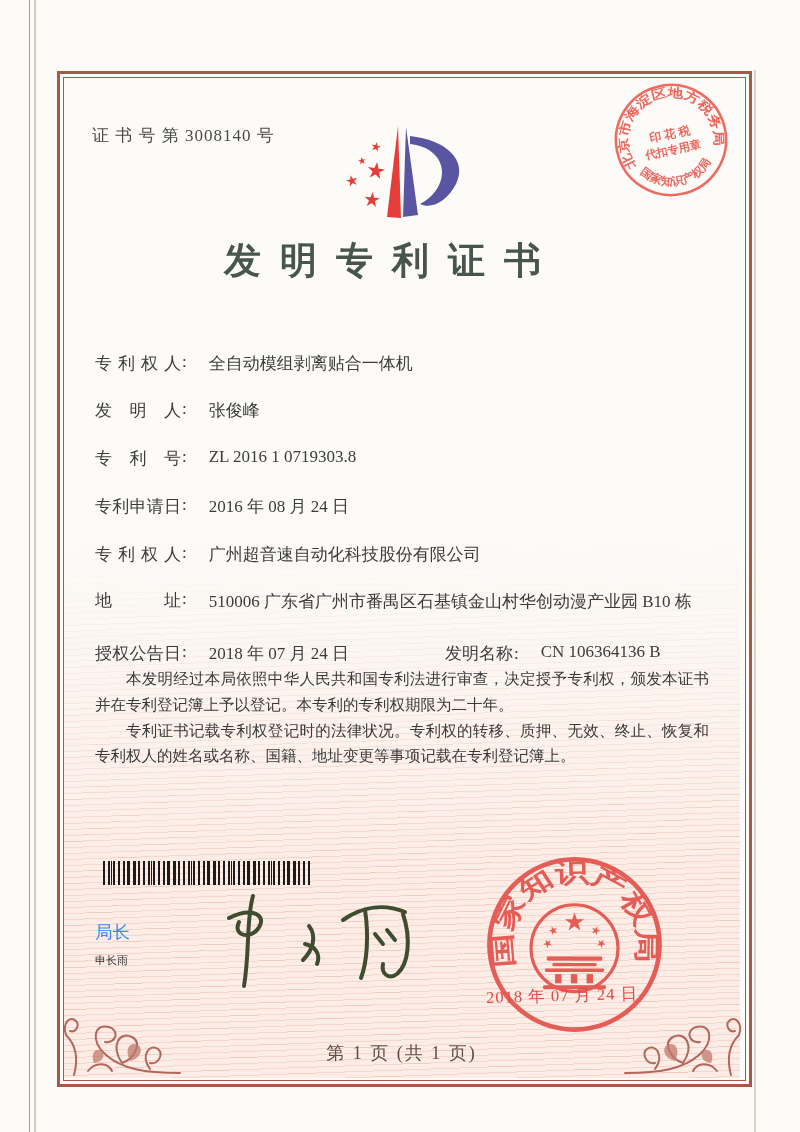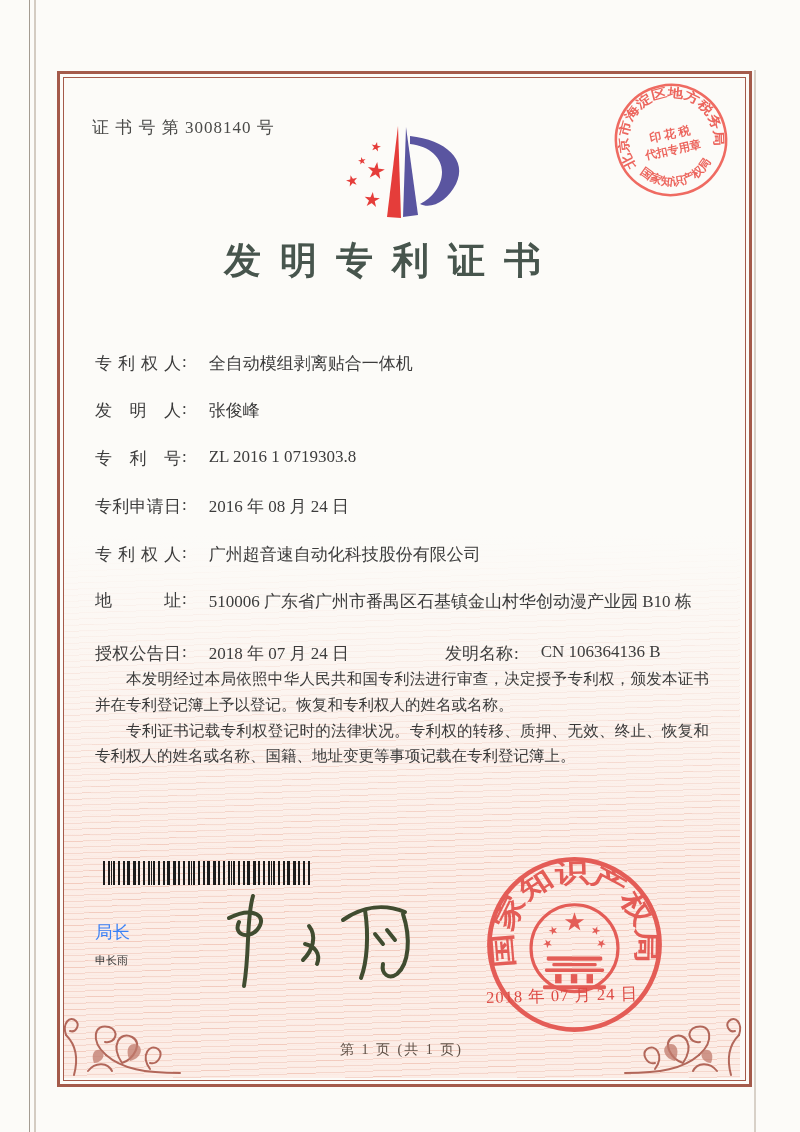--- a/index.html
+++ b/index.html
@@ -17,21 +17,21 @@
   .frame::before{content:'';position:absolute;inset:3px;border:1px solid #a45a4a;}
   
   .guilloche{left:63px;top:535px;width:677px;height:543px;z-index:0;
     background:
       repeating-linear-gradient(178deg, rgba(238,178,160,.50) 0 1px, rgba(252,235,228,.85) 1px 6px),
       repeating-linear-gradient(182deg, rgba(238,178,160,.30) 0 1px, rgba(255,255,255,0) 1px 7px);
   }
   .guilloche::after{content:'';position:absolute;inset:0;
     background:linear-gradient(180deg,#fcfbf8 0%, rgba(252,251,248,.55) 28%, rgba(252,251,248,0) 60%);}
   .content{z-index:2;}
-  .cert-no{left:92px;top:116px;font-size:17px;color:#4a4a48;letter-spacing:1px;}
+  .cert-no{left:92px;top:124px;font-size:17px;color:#4a4a48;letter-spacing:1px;}
   .title{left:57px;top:236px;width:651px;text-align:center;font-size:37px;font-weight:bold;
     color:#47554d;letter-spacing:19px;text-indent:19px;}
   
   .fields{left:95px;top:352px;width:620px;font-size:17px;color:#3c3c3c;}
   .frow{position:absolute;left:0;white-space:nowrap;}
   .flabel{display:inline-block;width:86px;text-align:justify;text-align-last:justify;vertical-align:top;}
   .fsep{display:inline-block;margin:0 2px 0 1px;}
   .fvalue{display:inline-block;margin-left:20px;vertical-align:top;}
   .fvalue.wrap{white-space:normal;width:492px;line-height:25px;}
   .fpair2{position:absolute;left:350px;top:0;white-space:nowrap;}
@@ -45,21 +45,21 @@
       repeating-linear-gradient(90deg,#1c1c1c 0 1px,transparent 1px 8px);
   }
   
   .sig-title{left:95px;top:920px;font-size:17.5px;color:#3b82f6;z-index:3;}
   .sig-name{left:95px;top:953px;font-size:11px;color:#333;z-index:3;}
   .sig-script{left:213px;top:888px;z-index:3;}
   
   .tax-stamp{left:612px;top:80px;z-index:2;transform:rotate(-12deg);}
   .official-seal{left:482px;top:852px;z-index:3;opacity:.92;}
   .seal-date{left:486px;top:985px;z-index:4;font-size:16.5px;color:#dd4a43;letter-spacing:1px;transform:rotate(-1.5deg);}
-  .footer{left:57px;top:1041px;width:689px;text-align:center;font-size:14px;color:#5d4f45;z-index:2;letter-spacing:2px;}
+  .footer{left:57px;top:1041px;width:689px;text-align:center;font-size:18px;color:#5d4f45;z-index:2;letter-spacing:2px;}
   .flourish{z-index:1;}
   .fl-left{left:60px;top:983px;}
   .fl-right{left:623px;top:983px;transform:scaleX(-1);}
   svg text{font-family:"Liberation Serif","DejaVu Serif",serif;}
 </style>
 </head>
 <body>
 
 <div class="abs scan-left"></div>
 <div class="abs page-edge-right"></div>
@@ -158,21 +158,21 @@
   </div>
   <div class="frow" style="top:290px">
     <span class="flabel">授权公告日</span><span class="fsep">:</span><span class="fvalue">2018 年 07 月 24 日</span>
     <span class="fpair2">
       <span>发明名称</span><span class="fsep">:</span><span class="fvalue">CN 106364136 B</span>
     </span>
   </div>
 </div>
 
 <div class="abs content paras">
-  <p>本发明经过本局依照中华人民共和国专利法进行审查，决定授予专利权，颁发本证书并在专利登记簿上予以登记。恢复和专利权人的姓名或名称。</p>
+  <p>本发明经过本局依照中华人民共和国专利法进行审查，决定授予专利权，颁发本证书并在专利登记簿上予以登记。本专利的专利权期限为二十年。</p>
   <p>专利证书记载专利权登记时的法律状况。专利权的转移、质押、无效、终止、恢复和专利权人的姓名或名称、国籍、地址变更等事项记载在专利登记簿上。</p>
 </div>
 
 <div class="abs barcode"></div>
 
 <div class="abs sig-title">局长</div>
 <div class="abs sig-name">申长雨</div>
 <svg class="abs sig-script" width="210" height="108" viewBox="0 0 210 108">
   <g stroke="#404c30" fill="none" stroke-width="4" stroke-linecap="round">
     <path d="M40,8 C33,32 37,62 31,98"></path>

